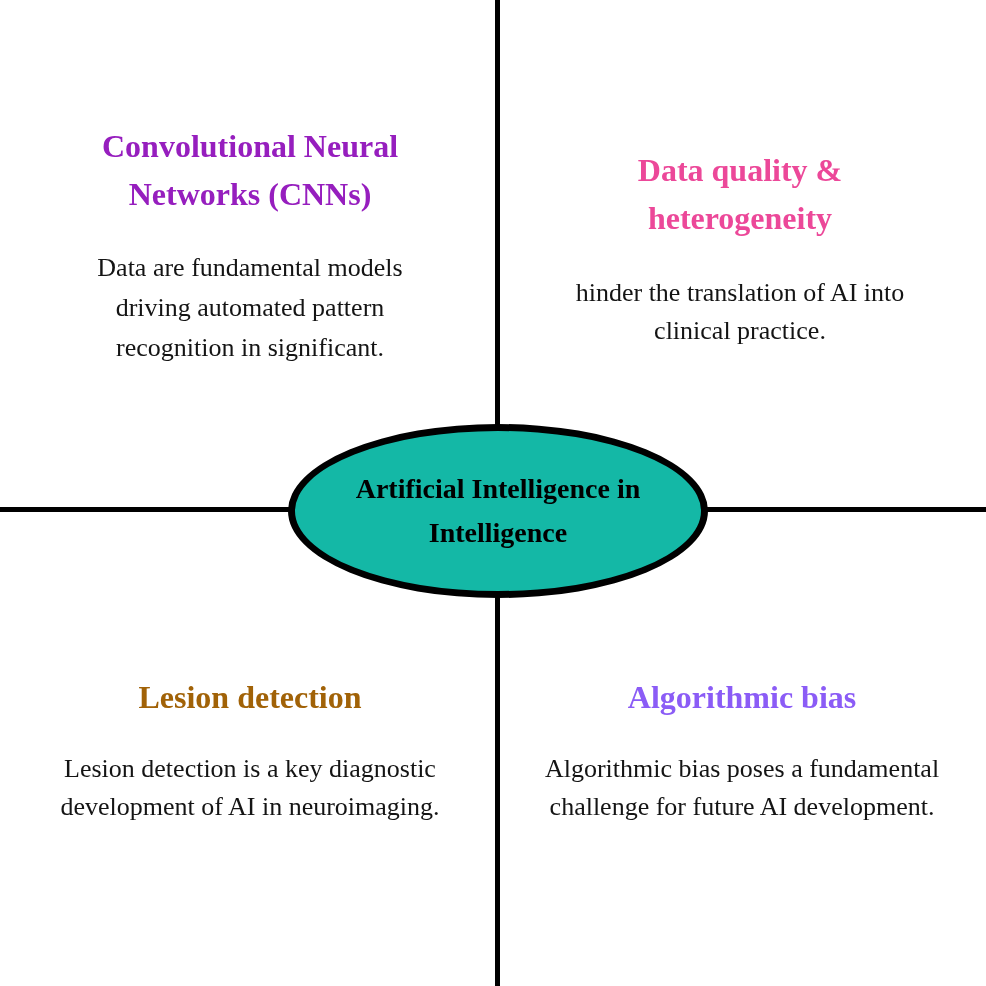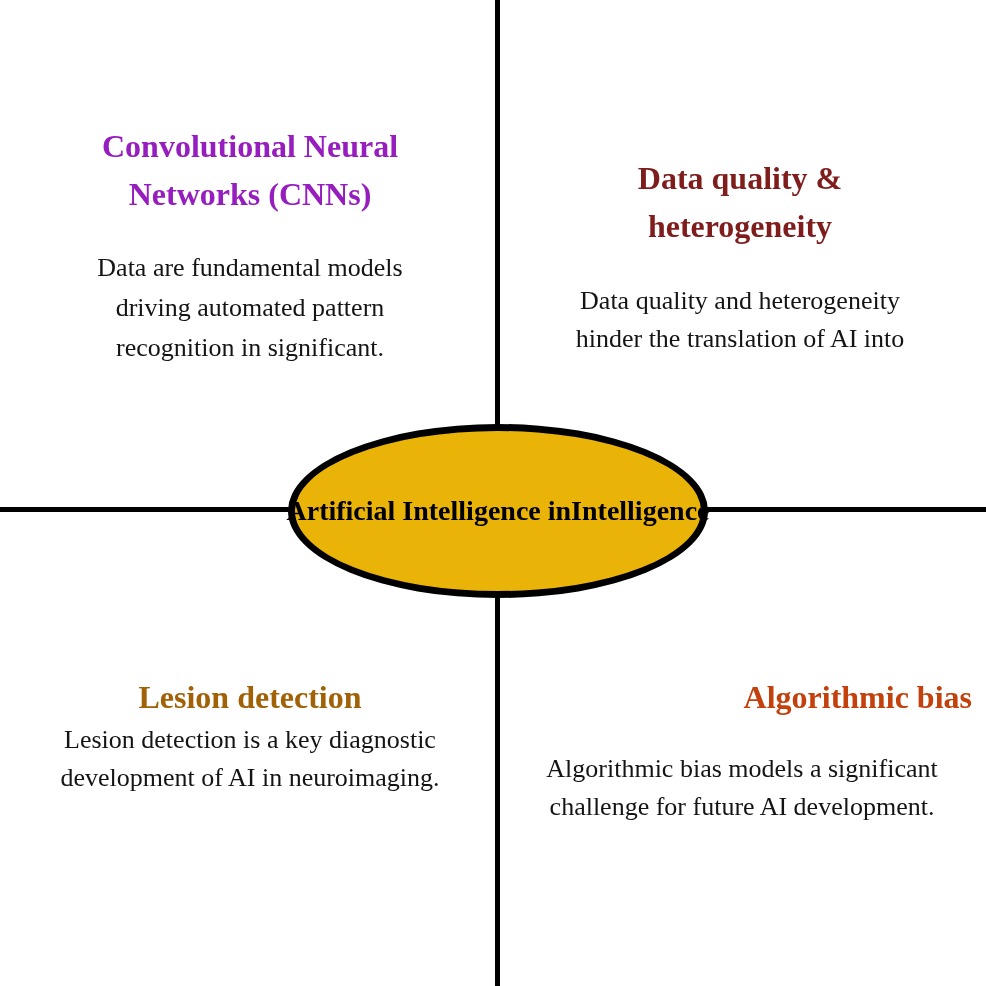--- a/index.html
+++ b/index.html
@@ -32,26 +32,26 @@
     height: 5px;
     background: #000000;
   }
   
   .center-ellipse {
     position: absolute;
     left: 288px;
     top: 424px;
     width: 420px;
     height: 174px;
-    background: #eab308;
+    background: #14b8a6;
     border: 7px solid #000000;
     border-radius: 50%;
     box-sizing: border-box;
     display: flex;
-    flex-direction: row;
+    flex-direction: column;
     align-items: center;
     justify-content: center;
     text-align: left;
   }
   .center-ellipse .center-line {
     font-weight: bold;
     font-size: 28px;
     line-height: 44px;
     color: #000000;
     white-space: nowrap;
@@ -74,29 +74,29 @@
   .quad-body div { white-space: nowrap; }
   .quad-heading div { white-space: nowrap; }
 
   .quad.tl { left: 20px;  top: 122px; }
   .quad.tl .quad-body { margin-top: 30px; line-height: 40px; }
 
   .quad.tr { left: 510px; top: 146px; }
   .quad.tr .quad-body { margin-top: 32px; line-height: 38px; }
 
   .quad.bl { left: 20px;  top: 673px; }
-  .quad.bl .quad-body { line-height: 38px; }
+  .quad.bl .quad-body { margin-top: 29px; line-height: 38px; }
 
   .quad.br { left: 512px; top: 673px; }
   .quad.br .quad-body { margin-top: 29px; line-height: 38px; }
 
   .c-purple { color: #961EBE; }
-  .c-red    { color: #7f1d1d; margin-top: 8px; }
+  .c-red    { color: #ec4899; }
   .c-green  { color: #a16207; }
-  .c-blue   { color: #c2410c; text-align: right; }
+  .c-blue   { color: #8b5cf6; }
 </style>
 </head>
 <body>
 
 <div class="canvas">
 
   <div class="v-line"></div>
   <div class="h-line"></div>
 
   <div class="quad tl">
@@ -110,41 +110,41 @@
       <div>recognition in significant.</div>
     </div>
   </div>
 
   <div class="quad tr">
     <div class="quad-heading c-red">
       <div>Data quality &amp;</div>
       <div>heterogeneity</div>
     </div>
     <div class="quad-body">
-      <div>Data quality and heterogeneity</div>
       <div>hinder the translation of AI into</div>
+      <div>clinical practice.</div>
     </div>
   </div>
 
   <div class="quad bl">
     <div class="quad-heading c-green">
       <div>Lesion detection</div>
     </div>
     <div class="quad-body">
       <div>Lesion detection is a key diagnostic</div>
       <div>development of AI in neuroimaging.</div>
     </div>
   </div>
 
   <div class="quad br">
     <div class="quad-heading c-blue">
       <div>Algorithmic bias</div>
     </div>
     <div class="quad-body">
-      <div>Algorithmic bias models a significant</div>
+      <div>Algorithmic bias poses a fundamental</div>
       <div>challenge for future AI development.</div>
     </div>
   </div>
 
   <div class="center-ellipse">
     <div class="center-line">Artificial Intelligence in</div>
     <div class="center-line">Intelligence</div>
   </div>
 
 </div>

